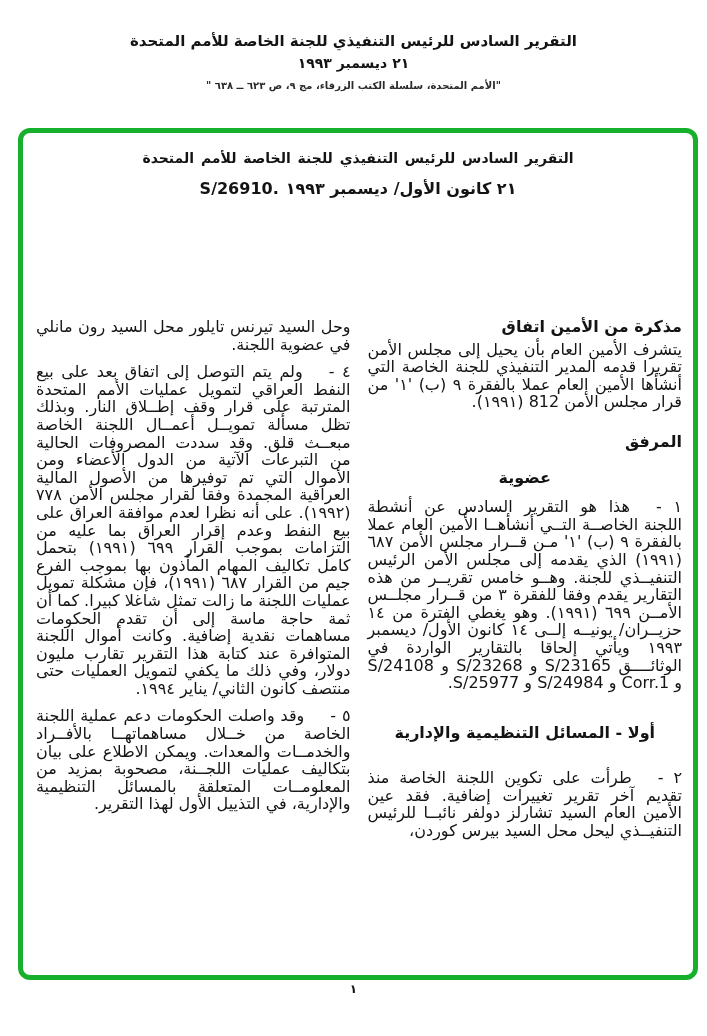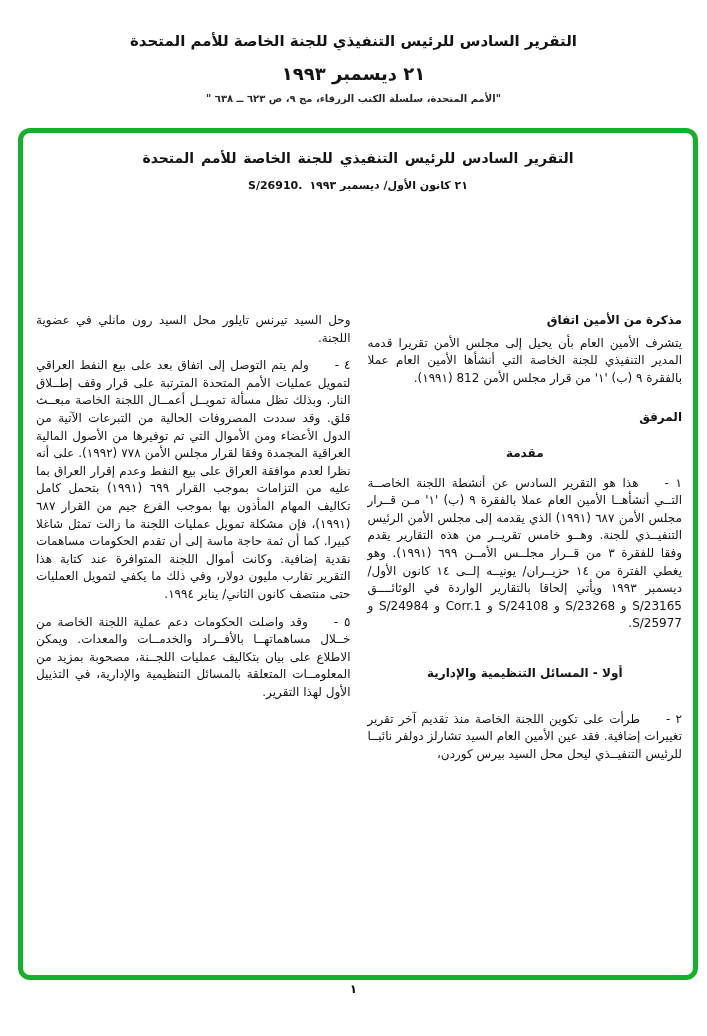--- a/index.html
+++ b/index.html
@@ -4,40 +4,40 @@
 <style>
   html,body{margin:0;padding:0;}
   body{
     width:707px;height:1036px;position:relative;background:#ffffff;
     font-family:"DejaVu Sans","Liberation Sans",sans-serif;
     color:#141414;overflow:hidden;
   }
   
   .page-header{position:absolute;top:30px;left:0;width:707px;text-align:center;direction:rtl;}
   .page-header .h-title{font-size:15px;font-weight:bold;line-height:22px;}
-  .page-header .h-date{font-size:18px;font-weight:bold;margin-top:11px;}
+  .page-header .h-date{font-size:14px;font-weight:bold;margin-top:3px;}
   .page-header .h-cite{font-size:10px;font-weight:bold;margin-top:9px;color:#2a2a2a;}
   
   .report-box{
     position:absolute;left:18px;top:128px;width:670px;height:842px;
     border:5px solid #17b02c;border-radius:12px;background:#ffffff;
   }
   .box-title{margin-top:17px;text-align:center;direction:rtl;font-size:14px;font-weight:bold;word-spacing:2px;}
   .box-subtitle{
     margin-top:13px;display:flex;justify-content:center;align-items:baseline;gap:7px;
-    font-size:11px;font-weight:bold;
+    font-size:16px;font-weight:bold;
   }
   .box-subtitle .sym{direction:ltr;}
   .box-subtitle .dt{direction:rtl;}
   
   .columns{
     margin-top:120px;display:flex;flex-direction:row;direction:rtl;
     gap:17px;padding:0 11px 0 13px;
   }
-  .col{width:315px;direction:rtl;font-size:12px;line-height:17.6px;}
+  .col{width:315px;direction:rtl;font-size:16px;line-height:17.6px;}
   .blk{margin:0 0 10px;text-align:justify;text-justify:inter-word;}
   .memo-heading{font-weight:bold;text-align:right;margin-bottom:5px;}
   .annex-heading{font-weight:bold;margin:22px 0 5px;}
   .annex-title{font-weight:bold;}
   .intro-heading{font-weight:bold;text-align:center;margin:18px 0 12px;}
   .section-heading{font-weight:bold;text-align:center;margin:32px 0 28px;}
   .pnum{margin-left:26px;}
   
   .page-footer{position:absolute;top:982px;left:0;width:707px;text-align:center;font-size:12px;font-weight:bold;}
 </style>
@@ -54,21 +54,21 @@
   <div class="box-title">التقرير السادس للرئيس التنفيذي للجنة الخاصة للأمم المتحدة</div>
   <div class="box-subtitle">
     <span class="sym">S/26910.</span>
     <span class="dt">٢١ كانون الأول/ ديسمبر ١٩٩٣</span>
   </div>
   <div class="columns">
     <div class="col" id="col-right">
         <div class="blk memo-heading">مذكرة من الأمين اتفاق</div>
         <div class="blk para">يتشرف الأمين العام بأن يحيل إلى مجلس الأمن تقريرا قدمه المدير التنفيذي للجنة الخاصة التي أنشأها الأمين العام عملا بالفقرة ٩ (ب) '١' من قرار مجلس الأمن 812 (١٩٩١).</div>
         <div class="blk annex-heading">المرفق</div>
-        <div class="blk intro-heading">مقدمة</div>
+        <div class="blk intro-heading">عضوية</div>
         <div class="blk para"><span class="pnum">١ -</span>هذا هو التقرير السادس عن أنشطة اللجنة الخاصــة التــي أنشأهــا الأمين العام عملا بالفقرة ٩ (ب) '١' مـن قــرار مجلس الأمن ٦٨٧ (١٩٩١) الذي يقدمه إلى مجلس الأمن الرئيس التنفيــذي للجنة. وهــو خامس تقريــر من هذه التقارير يقدم وفقا للفقرة ٣ من قــرار مجلــس الأمــن ٦٩٩ (١٩٩١). وهو يغطي الفترة من ١٤ حزيــران/ يونيــه إلــى ١٤ كانون الأول/ ديسمبر ١٩٩٣ ويأتي إلحاقا بالتقارير الواردة في الوثائــــق S/23165 و S/23268 و S/24108 و Corr.1 و S/24984 و S/25977.</div>
         <div class="blk section-heading">أولا -  المسائل التنظيمية والإدارية</div>
         <div class="blk para"><span class="pnum">٢ -</span>طرأت على تكوين اللجنة الخاصة منذ تقديم آخر تقرير تغييرات إضافية. فقد عين الأمين العام السيد تشارلز دولفر نائبــا للرئيس التنفيــذي ليحل محل السيد بيرس كوردن،</div>
       </div>
     <div class="col" id="col-left">
         <div class="blk para">وحل السيد تيرنس تايلور محل السيد رون مانلي في عضوية اللجنة.</div>
         <div class="blk para"><span class="pnum">٤ -</span>ولم يتم التوصل إلى اتفاق بعد على بيع النفط العراقي لتمويل عمليات الأمم المتحدة المترتبة على قرار وقف إطــلاق النار. وبذلك تظل مسألة تمويــل أعمــال اللجنة الخاصة مبعــث قلق. وقد سددت المصروفات الحالية من التبرعات الآتية من الدول الأعضاء ومن الأموال التي تم توفيرها من الأصول المالية العراقية المجمدة وفقا لقرار مجلس الأمن ٧٧٨ (١٩٩٢). على أنه نظرا لعدم موافقة العراق على بيع النفط وعدم إقرار العراق بما عليه من التزامات بموجب القرار ٦٩٩ (١٩٩١) بتحمل كامل تكاليف المهام المأذون بها بموجب الفرع جيم من القرار ٦٨٧ (١٩٩١)، فإن مشكلة تمويل عمليات اللجنة ما زالت تمثل شاغلا كبيرا. كما أن ثمة حاجة ماسة إلى أن تقدم الحكومات مساهمات نقدية إضافية. وكانت أموال اللجنة المتوافرة عند كتابة هذا التقرير تقارب مليون دولار، وفي ذلك ما يكفي لتمويل العمليات حتى منتصف كانون الثاني/ يناير ١٩٩٤.</div>
         <div class="blk para"><span class="pnum">٥ -</span>وقد واصلت الحكومات دعم عملية اللجنة الخاصة من خــلال مساهماتهــا بالأفــراد والخدمــات والمعدات. ويمكن الاطلاع على بيان بتكاليف عمليات اللجــنة، مصحوبة بمزيد من المعلومــات المتعلقة بالمسائل التنظيمية والإدارية، في التذييل الأول لهذا التقرير.</div>
       </div>
   </div>

